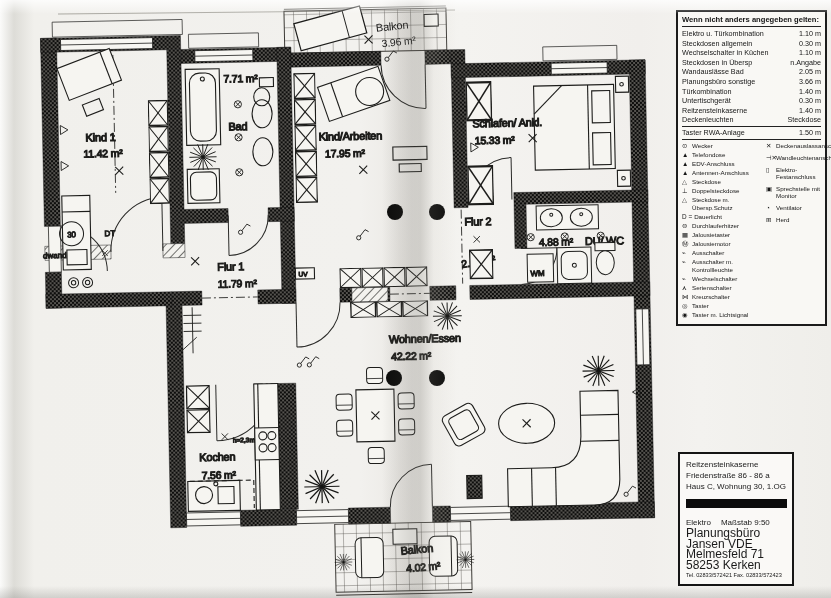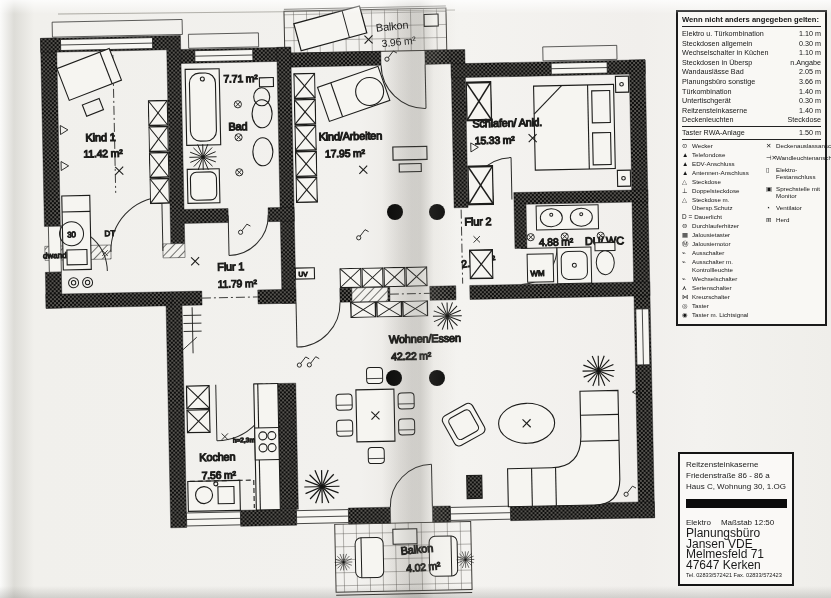--- a/index.html
+++ b/index.html
@@ -606,24 +606,24 @@
   </div>
 </div>
 
 <div id="tblock">
   <div class="t1">Reitzensteinkaserne</div>
   <div class="t1">Friedenstraße 86 - 86 a</div>
   <div class="t1">Haus C, Wohnung 30, 1.OG</div>
   <div class="bar"></div>
   <div class="row">
     <span>Elektro</span>
-    <span>Maßstab 12:50</span>
+    <span>Maßstab 9:50</span>
   </div>
   <div class="t2">Planungsbüro Jansen VDE</div>
   <div class="t2">Melmesfeld 71</div>
-  <div class="t2">47647 Kerken</div>
+  <div class="t2">58253 Kerken</div>
   <div class="ph">Tel. 02833/572421 Fax. 02833/572423</div>
 </div>
 
 <div class="fold"></div>
 <div class="shade-tl"></div>
 <div class="shade-b"></div>
 </div>
 
 </body></html>

